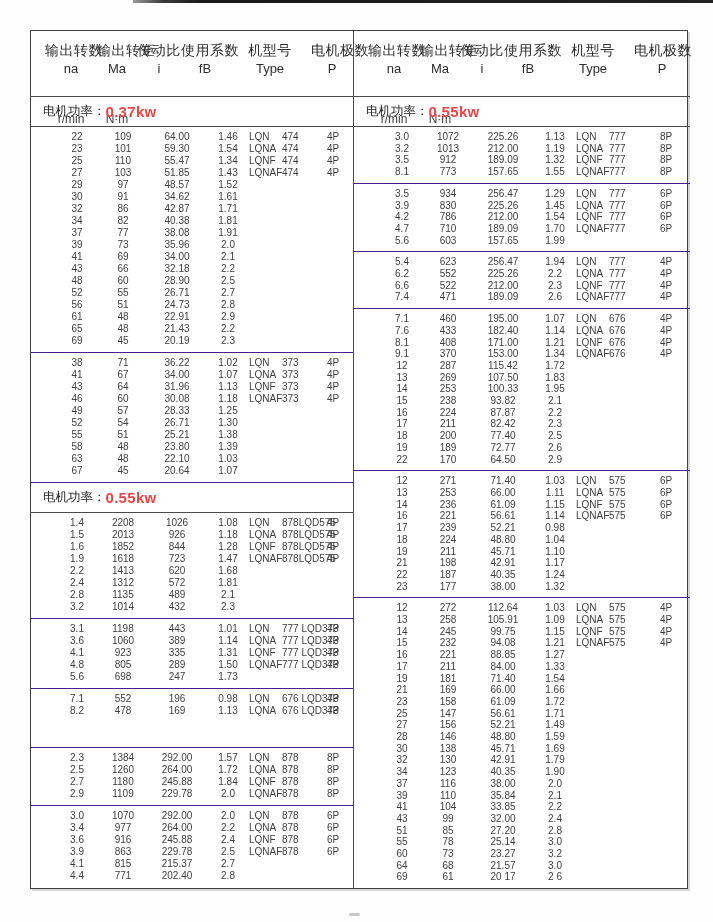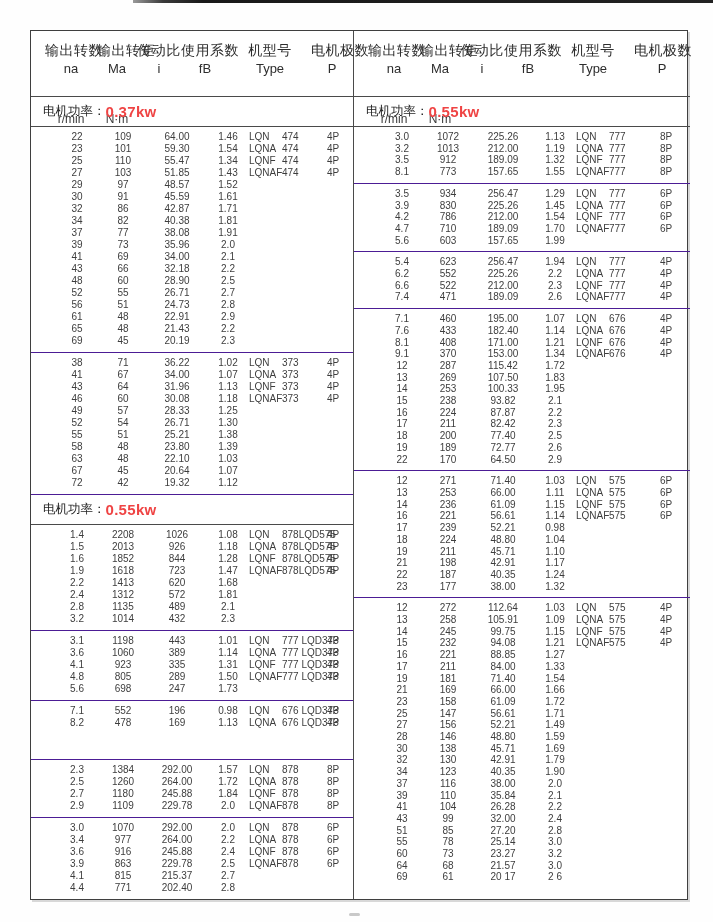--- a/index.html
+++ b/index.html
@@ -156,21 +156,21 @@
             <div class="cell">97</div>
             <div class="cell">48.57</div>
             <div class="cell">1.52</div>
             <div class="cell type"></div>
             <div class="cell"></div>
           </div>
           <div class="row">
             <div class="cell"></div>
             <div class="cell">30</div>
             <div class="cell">91</div>
-            <div class="cell">45.59</div>
+            <div class="cell">34.62</div>
             <div class="cell">1.61</div>
             <div class="cell type"></div>
             <div class="cell"></div>
           </div>
           <div class="row">
             <div class="cell"></div>
             <div class="cell">32</div>
             <div class="cell">86</div>
             <div class="cell">42.87</div>
             <div class="cell">1.71</div>
@@ -370,29 +370,20 @@
             <div class="cell">1.03</div>
             <div class="cell type"></div>
             <div class="cell"></div>
           </div>
           <div class="row">
             <div class="cell"></div>
             <div class="cell">67</div>
             <div class="cell">45</div>
             <div class="cell">20.64</div>
             <div class="cell">1.07</div>
-            <div class="cell type"></div>
-            <div class="cell"></div>
-          </div>
-          <div class="row">
-            <div class="cell"></div>
-            <div class="cell">72</div>
-            <div class="cell">42</div>
-            <div class="cell">19.32</div>
-            <div class="cell">1.12</div>
             <div class="cell type"></div>
             <div class="cell"></div>
           </div>
         </div>
         <div class="band">
           <span class="pw-label">电机功率：</span>
           <span class="pw-val">0.55kw</span>
         </div>
         <div class="block">
           <div class="row">
@@ -1275,21 +1266,21 @@
             <div class="cell">110</div>
             <div class="cell">35.84</div>
             <div class="cell">2.1</div>
             <div class="cell type"></div>
             <div class="cell"></div>
           </div>
           <div class="row">
             <div class="cell"></div>
             <div class="cell">41</div>
             <div class="cell">104</div>
-            <div class="cell">26.28</div>
+            <div class="cell">33.85</div>
             <div class="cell">2.2</div>
             <div class="cell type"></div>
             <div class="cell"></div>
           </div>
           <div class="row">
             <div class="cell"></div>
             <div class="cell">43</div>
             <div class="cell">99</div>
             <div class="cell">32.00</div>
             <div class="cell">2.4</div>

